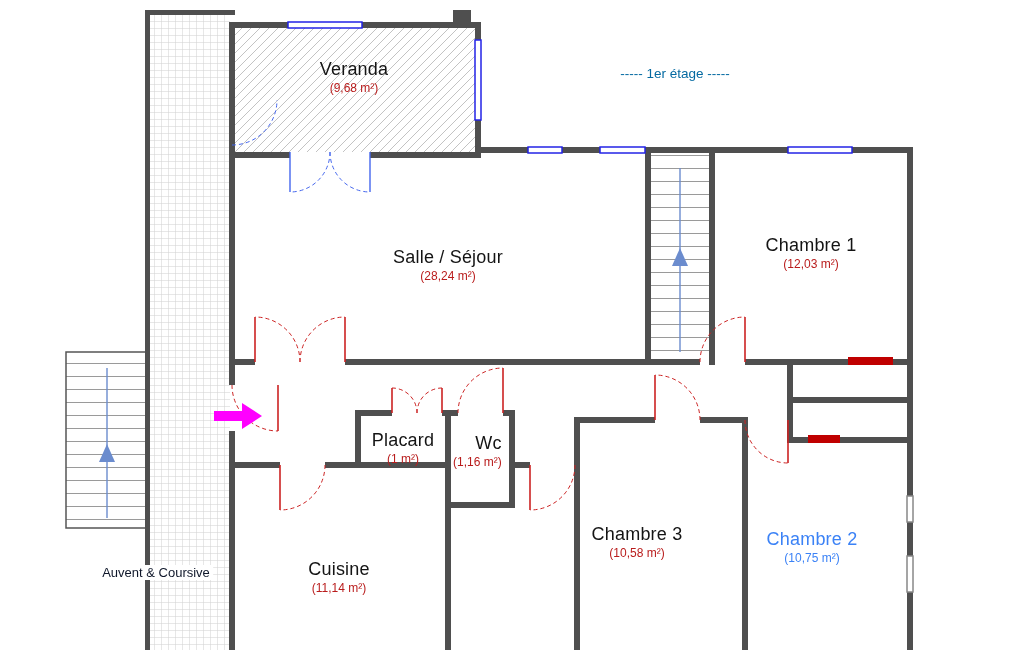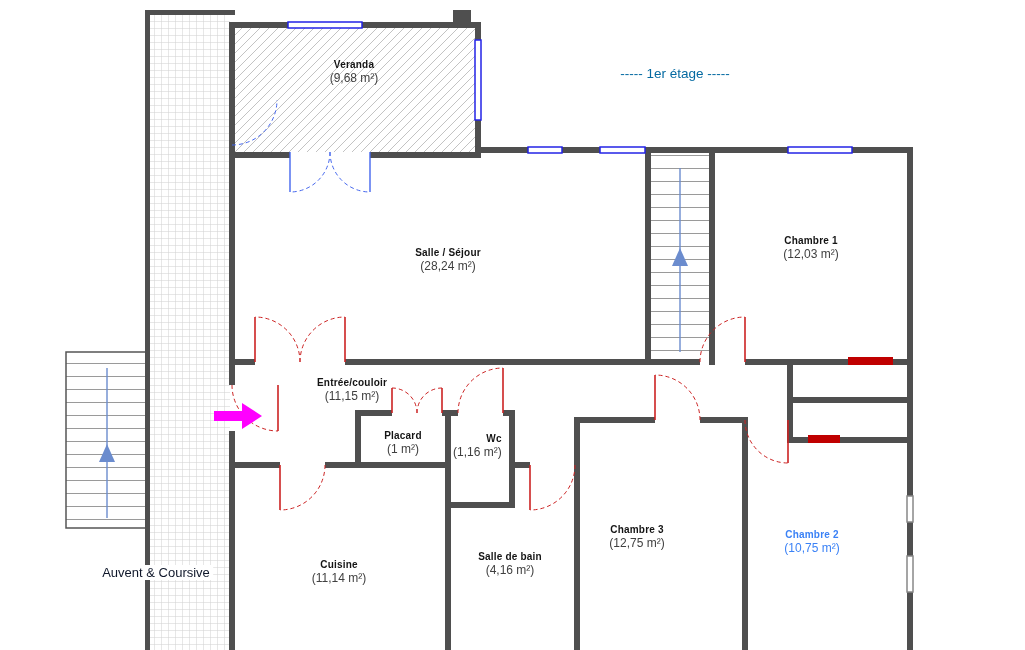--- a/index.html
+++ b/index.html
@@ -1,21 +1,21 @@
 <!DOCTYPE html>
 <html><head>
 <meta charset="utf-8">
 <style>
   *{margin:0;padding:0;box-sizing:border-box}
   html,body{width:1025px;height:650px;background:#ffffff;font-family:"Liberation Sans",sans-serif;overflow:hidden}
   .plan{position:absolute;left:0;top:0;width:1025px;height:650px}
   .plan svg{position:absolute;left:0;top:0}
   .label{position:absolute;transform:translateX(-50%);text-align:center;white-space:nowrap;line-height:1.3}
-  .label .rname{font-size:10px;font-weight:bold;color:#141414;letter-spacing:.2px}
-  .label .rarea{font-size:12px;color:#404040}
+  .label .rname{font-size:18px;font-weight:normal;color:#141414;letter-spacing:.2px}
+  .label .rarea{font-size:12px;color:#b91c1c}
   .label.gray .rname{color:#3b82f6}
   .label.gray .rarea{color:#3b82f6}
   .label.noshift{transform:none;text-align:right}
   .floor-title{position:absolute;transform:translateX(-50%);font-size:13.5px;color:#0369a1;white-space:nowrap}
   .auvent-label{position:absolute;transform:translateX(-50%);font-size:13px;color:#0f172a;background:#ffffff;padding:0 3px;white-space:nowrap}
 </style>
 </head>
 <body>
 
 <div class="plan">
@@ -179,48 +179,40 @@
   <div class="label" style="left:448px;top:246px">
     <div class="rname">Salle / Séjour</div>
     <div class="rarea">(28,24 m²)</div>
   </div>
 
   <div class="label" style="left:811px;top:234px">
     <div class="rname">Chambre 1</div>
     <div class="rarea">(12,03 m²)</div>
   </div>
 
-  <div class="label" style="left:352px;top:376px">
-    <div class="rname">Entrée/couloir</div>
-    <div class="rarea">(11,15 m²)</div>
-  </div>
 
   <div class="label" style="left:403px;top:429px">
     <div class="rname">Placard</div>
     <div class="rarea">(1 m²)</div>
   </div>
 
   <div class="label noshift" style="left:453px;top:432px">
     <div class="rname">Wc</div>
     <div class="rarea">(1,16 m²)</div>
   </div>
 
   <div class="label" style="left:339px;top:558px">
     <div class="rname">Cuisine</div>
     <div class="rarea">(11,14 m²)</div>
   </div>
 
-  <div class="label" style="left:510px;top:550px">
-    <div class="rname">Salle de bain</div>
-    <div class="rarea">(4,16 m²)</div>
-  </div>
 
   <div class="label" style="left:637px;top:523px">
     <div class="rname">Chambre 3</div>
-    <div class="rarea">(12,75 m²)</div>
+    <div class="rarea">(10,58 m²)</div>
   </div>
 
   <div class="label gray" style="left:812px;top:528px">
     <div class="rname">Chambre 2</div>
     <div class="rarea">(10,75 m²)</div>
   </div>
 
   <div class="auvent-label" style="left:156px;top:565px">Auvent &amp; Coursive</div>
 
 </div>

